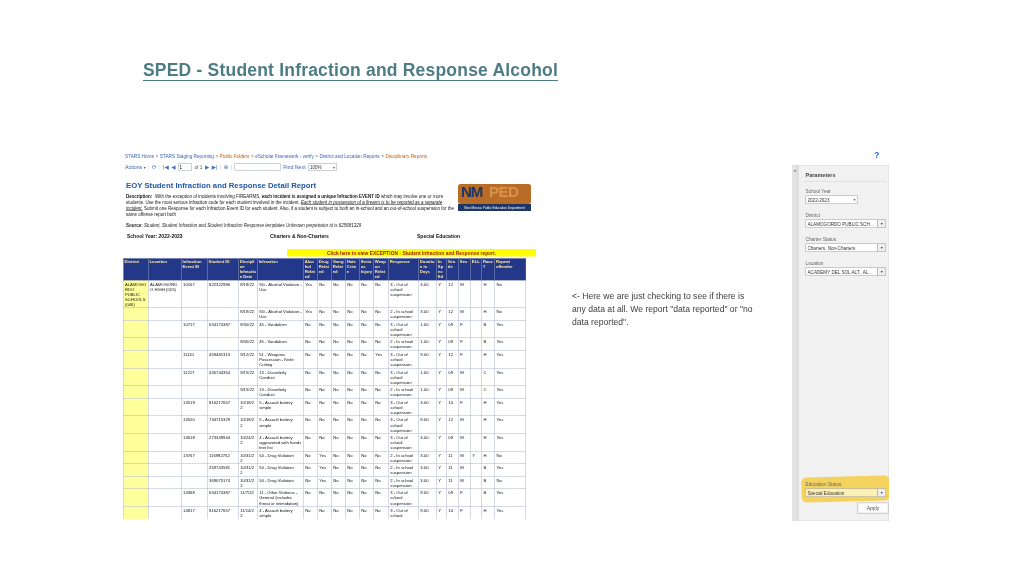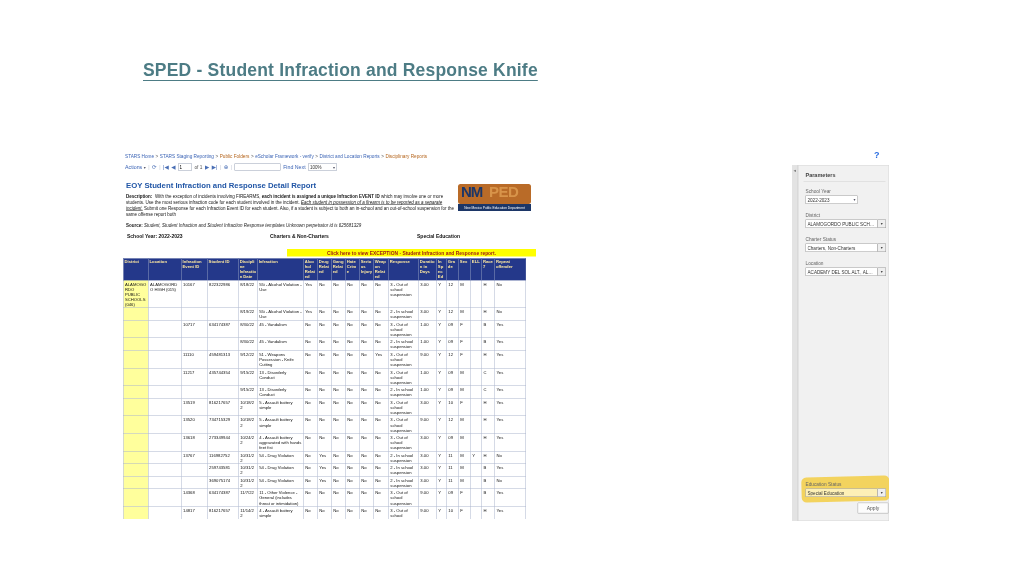--- a/index.html
+++ b/index.html
@@ -97,21 +97,21 @@
   .p-box.edu { background:#fdf0b6; }
   .apply { position:absolute; left:118px; top:674px; width:62px; height:22px; background:#fcfcfc;
            border:1px solid #adadad; border-radius:2px; font-size:10px; color:#555;
            font-family:"Liberation Sans", sans-serif; cursor:pointer; box-shadow:0 1px 1px rgba(0,0,0,.08); }
 </style>
 </head>
 <body>
 
 <div class="slide">
 
-  <div class="slide-title">SPED - Student Infraction and Response Knife</div>
+  <div class="slide-title">SPED - Student Infraction and Response Alcohol</div>
 
   <div class="report">
     <div class="rscale">
 
       <div class="breadcrumb" id="breadcrumb"><span class="crumb">STARS Home</span><span class="crumb-sep">&gt;</span><span class="crumb">STARS Staging Reporting</span><span class="crumb-sep">&gt;</span><span class="crumb emph">Public Folders</span><span class="crumb-sep">&gt;</span><span class="crumb">eScholar Framework - verify</span><span class="crumb-sep">&gt;</span><span class="crumb">District and Location Reports</span><span class="crumb-sep">&gt;</span><span class="crumb emph">Disciplinary Reports</span></div>
 
       <div class="toolbar">
         <span class="actions">
           <span>Actions</span>
           <span class="caret">▾</span>
@@ -544,20 +544,21 @@
               <td></td>
               <td>H</td>
               <td>Yes</td>
             </tr>
           </tbody>
         </table>
 
     </div>
   </div>
 
+  <div class="annotation">&lt;- Here we are just checking to see if there is any data at all. We report "data reported" or "no data reported".</div>
 
   <div class="help">?</div>
 
   <div class="params">
     <div class="pscale">
       <div class="p-strip">
         <span>◄</span>
       </div>
       <div class="p-body">
         <div class="hl"></div>

